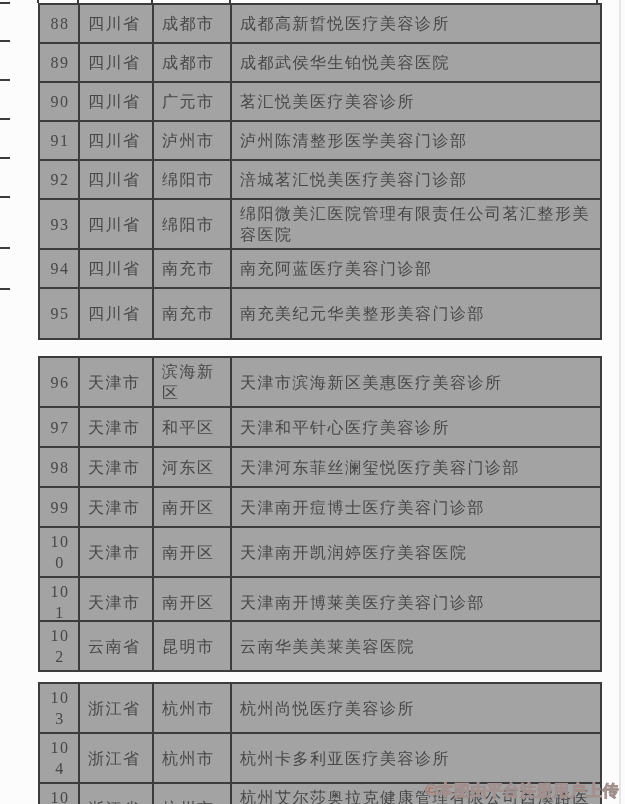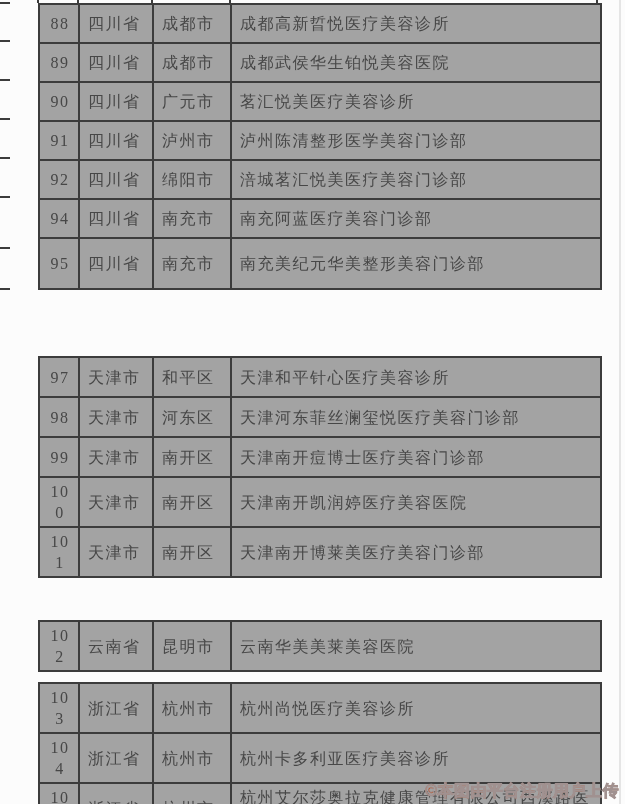--- a/index.html
+++ b/index.html
@@ -119,20 +119,26 @@
             <td class="c-city">泸州市</td>
             <td class="c-name">泸州陈清整形医学美容门诊部</td>
           </tr>
           <tr style="height: 39px;">
             <td class="c-index">92</td>
             <td class="c-province">四川省</td>
             <td class="c-city">绵阳市</td>
             <td class="c-name">涪城茗汇悦美医疗美容门诊部</td>
           </tr>
           <tr style="height: 39px;">
+            <td class="c-index">93</td>
+            <td class="c-province">四川省</td>
+            <td class="c-city">绵阳市</td>
+            <td class="c-name">绵阳微美汇医院管理有限责任公司茗汇整形美容医院</td>
+          </tr>
+          <tr style="height: 39px;">
             <td class="c-index">94</td>
             <td class="c-province">四川省</td>
             <td class="c-city">南充市</td>
             <td class="c-name">南充阿蓝医疗美容门诊部</td>
           </tr>
           <tr style="height: 51px;">
             <td class="c-index">95</td>
             <td class="c-province">四川省</td>
             <td class="c-city">南充市</td>
             <td class="c-name">南充美纪元华美整形美容门诊部</td>
@@ -140,20 +146,26 @@
         </tbody>
       </table>
       <table class="sheet" style="top: 356px;">
         <colgroup>
           <col style="width: 40px;">
           <col style="width: 74px;">
           <col style="width: 78px;">
           <col style="width: 370px;">
         </colgroup>
         <tbody>
+          <tr style="height: 40px;">
+            <td class="c-index">96</td>
+            <td class="c-province">天津市</td>
+            <td class="c-city">滨海新区</td>
+            <td class="c-name">天津市滨海新区美惠医疗美容诊所</td>
+          </tr>
           <tr style="height: 40px;">
             <td class="c-index">97</td>
             <td class="c-province">天津市</td>
             <td class="c-city">和平区</td>
             <td class="c-name">天津和平针心医疗美容诊所</td>
           </tr>
           <tr style="height: 40px;">
             <td class="c-index">98</td>
             <td class="c-province">天津市</td>
             <td class="c-city">河东区</td>

